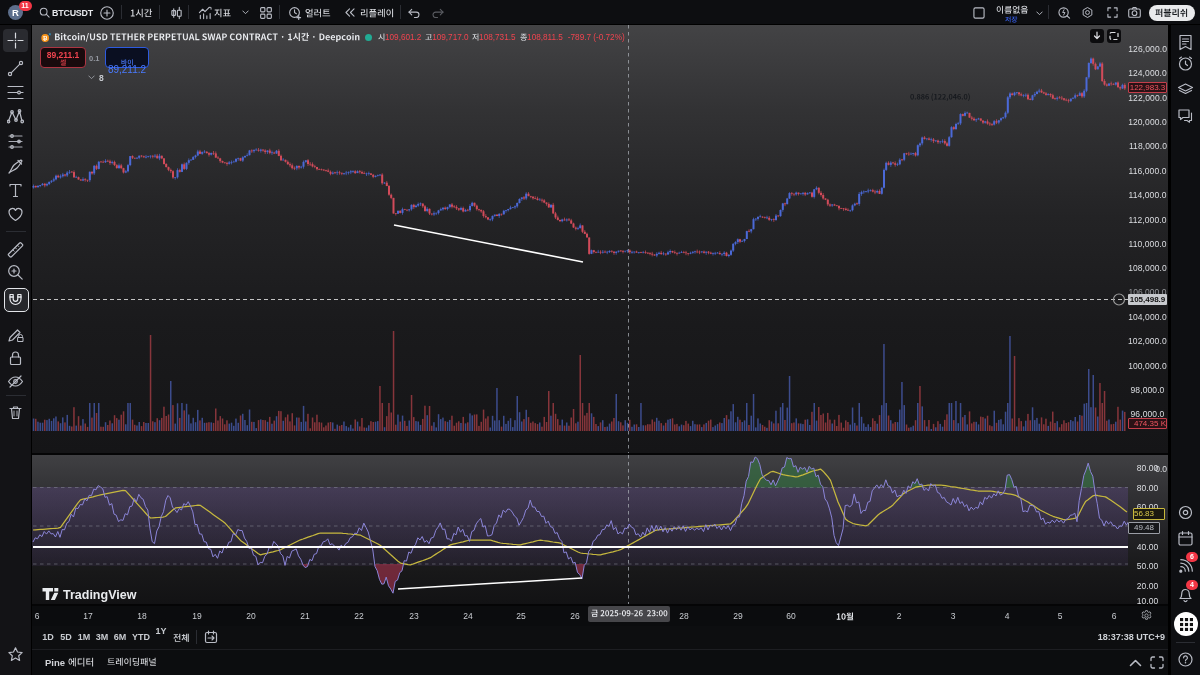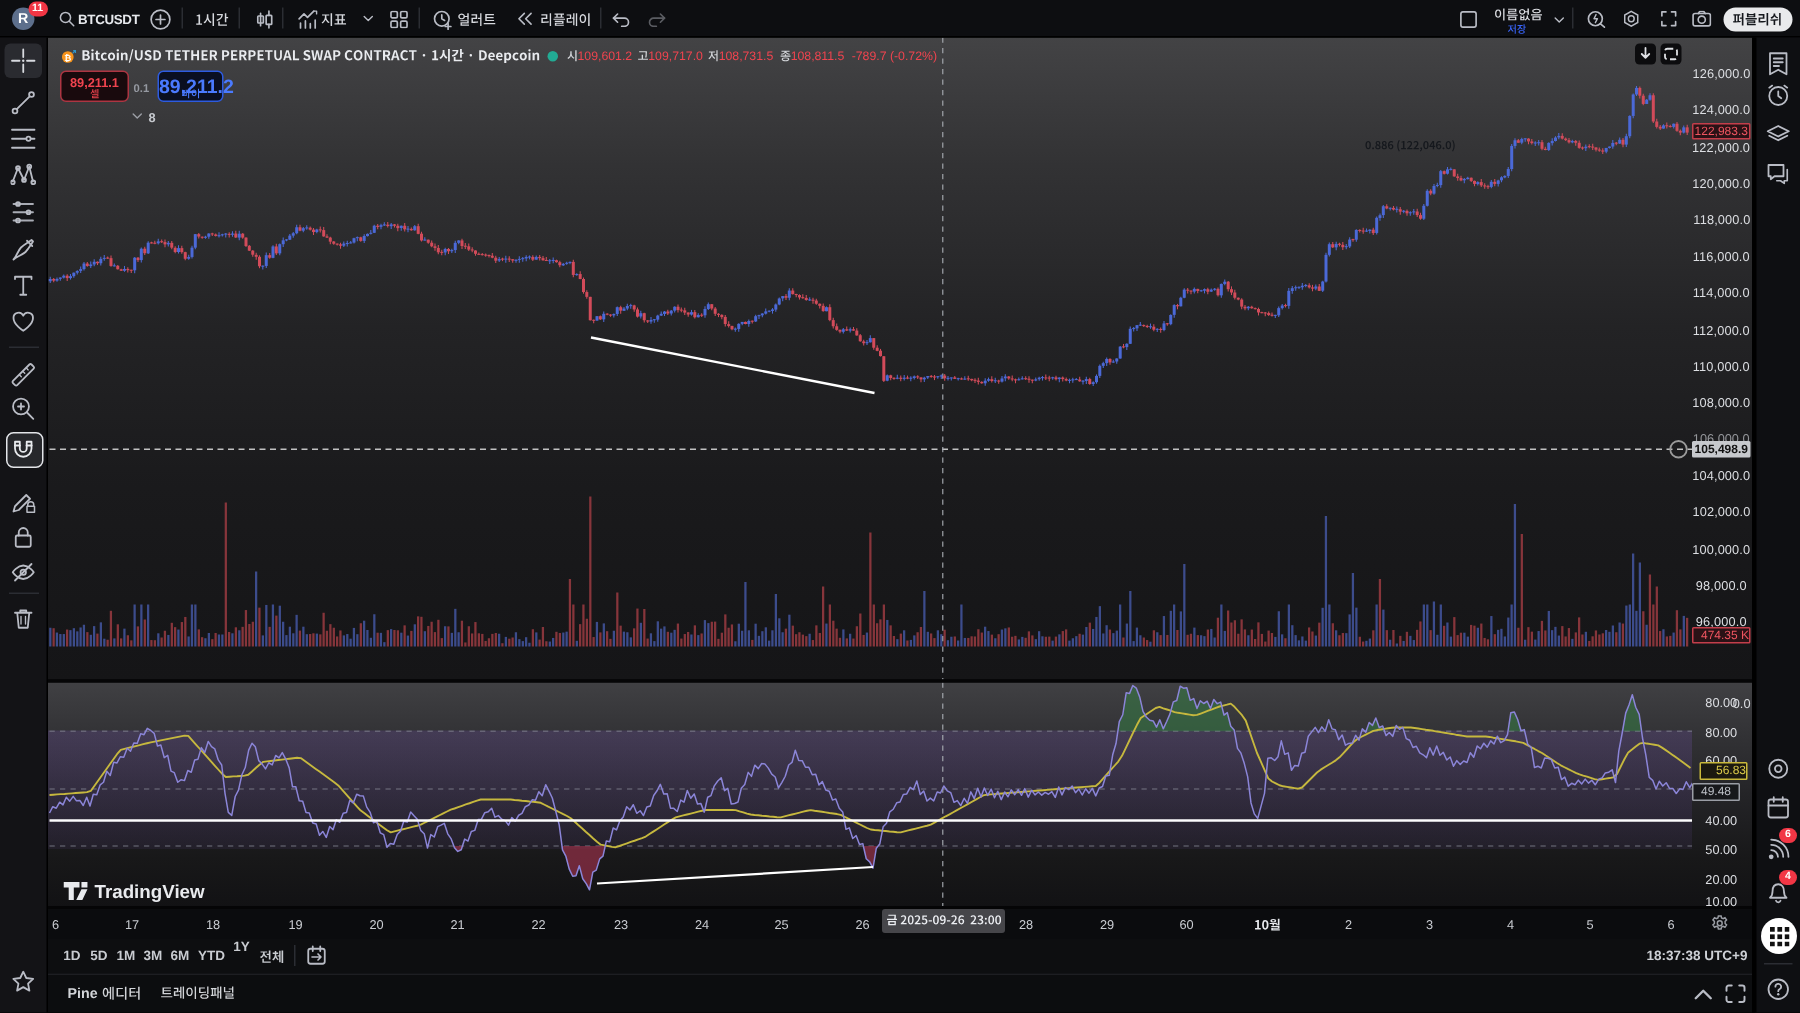--- a/index.html
+++ b/index.html
@@ -1510,46 +1510,46 @@
           <path d="M0.5 2h10.5v3.6H7.2V14H3.8V5.6H0.5z"></path>
           <path d="M12.3 2h4v3.6h-4zM16.3 6.8L12.9 14H8.8l3.5-7.2z"></path>
 <text x="21" y="12.8" font-family="Liberation Sans" font-size="12.5" font-weight="700" fill="#e9ebee">TradingView</text>
         </g>
       </svg>
     </div>
 <div class="abs" style="left:32px;top:453px;width:1136px;height:2px;background:#050506"></div>
 <div class="abs" style="left:32px;top:604px;width:1136px;height:2px;background:#050506"></div>
 <div class="abs" style="left:1128px;top:44px;width:39px;text-align:right;font-size:8.5px;color:#dcdee2;letter-spacing:0.1px">126,000.0</div>
     <div class="abs" style="left:1128px;top:68px;width:39px;text-align:center;font-size:8.5px;color:#dcdee2;letter-spacing:0.1px">124,000.0</div>
-    <div class="abs" style="left:1128px;top:93px;width:39px;text-align:left;font-size:8.5px;color:#dcdee2;letter-spacing:0.1px">122,000.0</div>
+    <div class="abs" style="left:1128px;top:93px;width:39px;text-align:right;font-size:8.5px;color:#dcdee2;letter-spacing:0.1px">122,000.0</div>
     <div class="abs" style="left:1128px;top:117px;width:39px;text-align:center;font-size:8.5px;color:#dcdee2;letter-spacing:0.1px">120,000.0</div>
     <div class="abs" style="left:1128px;top:141px;width:39px;text-align:right;font-size:8.5px;color:#dcdee2;letter-spacing:0.1px">118,000.0</div>
     <div class="abs" style="left:1128px;top:166px;width:39px;text-align:center;font-size:8.5px;color:#dcdee2;letter-spacing:0.1px">116,000.0</div>
     <div class="abs" style="left:1128px;top:190px;width:39px;text-align:center;font-size:8.5px;color:#dcdee2;letter-spacing:0.1px">114,000.0</div>
     <div class="abs" style="left:1128px;top:215px;width:39px;text-align:center;font-size:8.5px;color:#dcdee2;letter-spacing:0.1px">112,000.0</div>
     <div class="abs" style="left:1128px;top:239px;width:39px;text-align:center;font-size:8.5px;color:#dcdee2;letter-spacing:0.1px">110,000.0</div>
     <div class="abs" style="left:1128px;top:263px;width:39px;text-align:center;font-size:8.5px;color:#dcdee2;letter-spacing:0.1px">108,000.0</div>
     <div class="abs" style="left:1128px;top:312px;width:39px;text-align:center;font-size:8.5px;color:#dcdee2;letter-spacing:0.1px">104,000.0</div>
-    <div class="abs" style="left:1128px;top:336px;width:39px;text-align:right;font-size:8.5px;color:#dcdee2;letter-spacing:0.1px">102,000.0</div>
+    <div class="abs" style="left:1128px;top:336px;width:39px;text-align:left;font-size:8.5px;color:#dcdee2;letter-spacing:0.1px">102,000.0</div>
     <div class="abs" style="left:1128px;top:361px;width:39px;text-align:center;font-size:8.5px;color:#dcdee2;letter-spacing:0.1px">100,000.0</div>
     <div class="abs" style="left:1128px;top:385px;width:39px;text-align:center;font-size:8.5px;color:#dcdee2;letter-spacing:0.1px">98,000.0</div>
     <div class="abs" style="left:1128px;top:409px;width:39px;text-align:center;font-size:8.5px;color:#dcdee2;letter-spacing:0.1px">96,000.0</div>
     <div class="abs" style="left:1128px;top:287px;width:39px;text-align:center;font-size:8.5px;color:#94969a">106,000.0</div>
     <div class="abs" style="left:1128px;top:81.5px;width:39px;height:11px;background:#2a1216;border:1px solid #c43e4b;border-radius:1px;font-size:8px;color:#ef5560;text-align:center;line-height:10px;white-space:nowrap">122,983.3</div>
     <div class="abs" style="left:1128px;top:293.5px;width:39px;height:11px;background:#c7c9cd;border-radius:1px;font-size:8px;color:#111;text-align:center;line-height:11px;font-weight:bold;white-space:nowrap">105,498.9</div>
     <div class="abs" style="left:1128px;top:418px;width:39px;height:11px;background:#2a1216;border:1px solid #c43e4b;border-radius:1px;font-size:8px;color:#ef5560;text-align:right;line-height:10px;white-space:nowrap">474.35 K</div>
     <div class="abs" style="left:1128px;top:464px;width:39px;text-align:right;font-size:8.5px;color:#dcdee2">0.0</div>
     <div class="abs" style="left:1128px;top:463px;width:39px;text-align:center;font-size:8.5px;color:#dcdee2">80.00</div>
     <div class="abs" style="left:1128px;top:483px;width:39px;text-align:center;font-size:8.5px;color:#dcdee2">80.00</div>
     <div class="abs" style="left:1128px;top:502px;width:39px;text-align:center;font-size:8.5px;color:#dcdee2">60.00</div>
     <div class="abs" style="left:1128px;top:542px;width:39px;text-align:center;font-size:8.5px;color:#dcdee2">40.00</div>
     <div class="abs" style="left:1128px;top:561px;width:39px;text-align:center;font-size:8.5px;color:#dcdee2">50.00</div>
     <div class="abs" style="left:1128px;top:581px;width:39px;text-align:center;font-size:8.5px;color:#dcdee2">20.00</div>
     <div class="abs" style="left:1128px;top:596px;width:39px;text-align:center;font-size:8.5px;color:#dcdee2">10.00</div>
-    <div class="abs" style="left:1133px;top:507.5px;width:32px;height:12px;background:#1b1910;border:1px solid #c9b93b;border-radius:1px;font-size:8px;color:#d9c94a;text-align:right;line-height:10px">56.83</div>
+    <div class="abs" style="left:1133px;top:507.5px;width:32px;height:12px;background:#1b1910;border:1px solid #c9b93b;border-radius:1px;font-size:8px;color:#d9c94a;text-align:left;line-height:10px">56.83</div>
     <div class="abs" style="left:1128px;top:522px;width:32px;height:12px;background:#17181b;border:1px solid #9a9da5;border-radius:1px;font-size:8px;color:#bcbfc6;text-align:center;line-height:10px">49.48</div>
 <div class="abs" style="left:1090px;top:29px;width:14px;height:14px;background:#0c0c0e;border-radius:3px">
 <svg width="14" height="14" viewBox="0 0 14 14">
         <path d="M7 3v6M4.5 7L7 9.5 9.5 7" stroke="#dfe1e5" stroke-width="1.2" fill="none" stroke-linecap="round" stroke-linejoin="round"></path>
       </svg>
     </div>
 <div class="abs" style="left:1107px;top:29px;width:14px;height:14px;background:#0c0c0e;border-radius:3px">
 <svg width="14" height="14" viewBox="0 0 14 14">
         <path d="M4.5 3.5h5a1.5 1.5 0 0 1 1.5 1.5v4a1.5 1.5 0 0 1-1.5 1.5h-5A1.5 1.5 0 0 1 3 9V5a1.5 1.5 0 0 1 1.5-1.5z" stroke="#dfe1e5" stroke-width="1.2" fill="none" stroke-dasharray="4,2.2"></path>
       </svg>
@@ -1918,21 +1918,21 @@
       <svg width="7.4" height="10.4" viewBox="0 0 7.4 10.4" style="overflow:visible;display:block">
         <path transform="translate(0,8.16)" d="M3.2 -4H4.1V-2.7H3.2ZM0.4 -3.1H7V-2.4H0.4ZM3.7 -1.9Q4.8 -1.9 5.5 -1.6Q6.2 -1.2 6.2 -0.6Q6.2 -0 5.5 0.3Q4.8 0.7 3.7 0.7Q2.5 0.7 1.8 0.3Q1.1 -0 1.1 -0.6Q1.1 -1.2 1.8 -1.6Q2.5 -1.9 3.7 -1.9ZM3.7 -1.3Q2.9 -1.3 2.4 -1.1Q2 -0.9 2 -0.6Q2 -0.3 2.4 -0.1Q2.9 0 3.7 0Q4.5 0 4.9 -0.1Q5.3 -0.3 5.3 -0.6Q5.3 -0.9 4.9 -1.1Q4.5 -1.3 3.7 -1.3ZM3.1 -6H3.9V-5.8Q3.9 -5.5 3.7 -5.2Q3.6 -4.9 3.3 -4.6Q3.1 -4.4 2.7 -4.2Q2.4 -4 1.9 -3.8Q1.5 -3.7 1 -3.7L0.7 -4.3Q1.1 -4.4 1.5 -4.5Q1.9 -4.6 2.2 -4.7Q2.5 -4.8 2.7 -5Q2.9 -5.2 3 -5.4Q3.1 -5.6 3.1 -5.8ZM3.5 -6H4.2V-5.8Q4.2 -5.6 4.3 -5.4Q4.5 -5.2 4.7 -5Q4.9 -4.8 5.2 -4.7Q5.5 -4.6 5.8 -4.5Q6.2 -4.4 6.6 -4.3L6.4 -3.7Q5.9 -3.7 5.4 -3.8Q5 -4 4.6 -4.2Q4.3 -4.4 4 -4.6Q3.8 -4.9 3.6 -5.2Q3.5 -5.5 3.5 -5.8ZM1 -6.3H6.4V-5.7H1Z" fill="#d4d6da"></path>
       </svg>
     </div>
     <div class="abs" style="left:527.1px;top:33px;font-size:8.2px;color:#f0444f">108,811.5</div>
     <div class="abs" style="left:567.8px;top:33px;font-size:8.2px;color:#f0444f">-789.7 (-0.72%)</div>
 <div class="abs" style="left:40px;top:47px;width:46px;height:21px;background:#190a0d;border:1px solid #ad3542;border-radius:4px;text-align:center">
       <div style="font-size:8.5px;font-weight:bold;color:#f0444f;margin-top:2px">89,211.1</div>
     </div>
 <div class="abs" style="left:105px;top:47px;width:44px;height:21px;background:#0a0f21;border:1px solid #2d5be0;border-radius:4px;text-align:center">
-      <div style="font-size:13px;font-weight:bold;color:#4a7afe;margin-top:2px">89,211.2</div>
+      <div style="font-size:10px;font-weight:normal;color:#4a7afe;margin-top:16px">89,211.2</div>
     </div>
 <div class="abs" style="left:89px;top:54px;font-size:7.5px;font-weight:bold;color:#9599a1">0.1</div>
 <div style="position:absolute;left:59.9px;top:58.0px;">
       <svg width="6.3" height="8.8" viewBox="0 0 6.3 8.8" style="overflow:visible;display:block">
         <path transform="translate(0,6.94)" d="M2.8 -4.6H4V-4H2.8ZM1.5 -5.4H2.1V-4.9Q2.1 -4.4 1.9 -3.9Q1.8 -3.4 1.4 -3Q1.1 -2.6 0.7 -2.4L0.3 -2.9Q0.7 -3.1 1 -3.4Q1.2 -3.7 1.4 -4.1Q1.5 -4.5 1.5 -4.9ZM1.7 -5.4H2.2V-4.9Q2.2 -4.5 2.3 -4.2Q2.5 -3.8 2.7 -3.5Q3 -3.3 3.3 -3.1L3 -2.6Q2.5 -2.8 2.2 -3.1Q1.9 -3.5 1.8 -3.9Q1.7 -4.4 1.7 -4.9ZM4.9 -5.6H5.6V-2.4H4.9ZM3.7 -5.5H4.3V-2.4H3.7ZM1.4 -2.1H5.6V-0.6H2.1V0.3H1.4V-1.1H4.9V-1.6H1.4ZM1.4 -0.1H5.8V0.5H1.4Z" fill="#f0444f"></path>
       </svg>
     </div>
 <div style="position:absolute;left:120.7px;top:58.0px;">
       <svg width="12.5" height="8.8" viewBox="0 0 12.5 8.8" style="overflow:visible;display:block">
         <path transform="translate(0,6.94)" d="M4.4 -5.7H5.1V0.6H4.4ZM5 -3.3H6.1V-2.7H5ZM0.5 -5.1H1.2V-3.6H2.8V-5.1H3.5V-0.9H0.5ZM1.2 -3V-1.5H2.8V-3Z M11 -5.7H11.7V0.6H11ZM8.4 -5.2Q8.8 -5.2 9.2 -4.9Q9.6 -4.7 9.8 -4.2Q10 -3.7 10 -3Q10 -2.3 9.8 -1.8Q9.6 -1.4 9.2 -1.1Q8.8 -0.8 8.4 -0.8Q7.9 -0.8 7.5 -1.1Q7.2 -1.4 7 -1.8Q6.8 -2.3 6.8 -3Q6.8 -3.7 7 -4.2Q7.2 -4.7 7.5 -4.9Q7.9 -5.2 8.4 -5.2ZM8.4 -4.6Q8.1 -4.6 7.9 -4.4Q7.7 -4.2 7.6 -3.8Q7.5 -3.5 7.5 -3Q7.5 -2.5 7.6 -2.2Q7.7 -1.8 7.9 -1.6Q8.1 -1.5 8.4 -1.5Q8.6 -1.5 8.9 -1.6Q9.1 -1.8 9.2 -2.2Q9.3 -2.5 9.3 -3Q9.3 -3.5 9.2 -3.8Q9.1 -4.2 8.9 -4.4Q8.6 -4.6 8.4 -4.6Z" fill="#4a7afe"></path>

